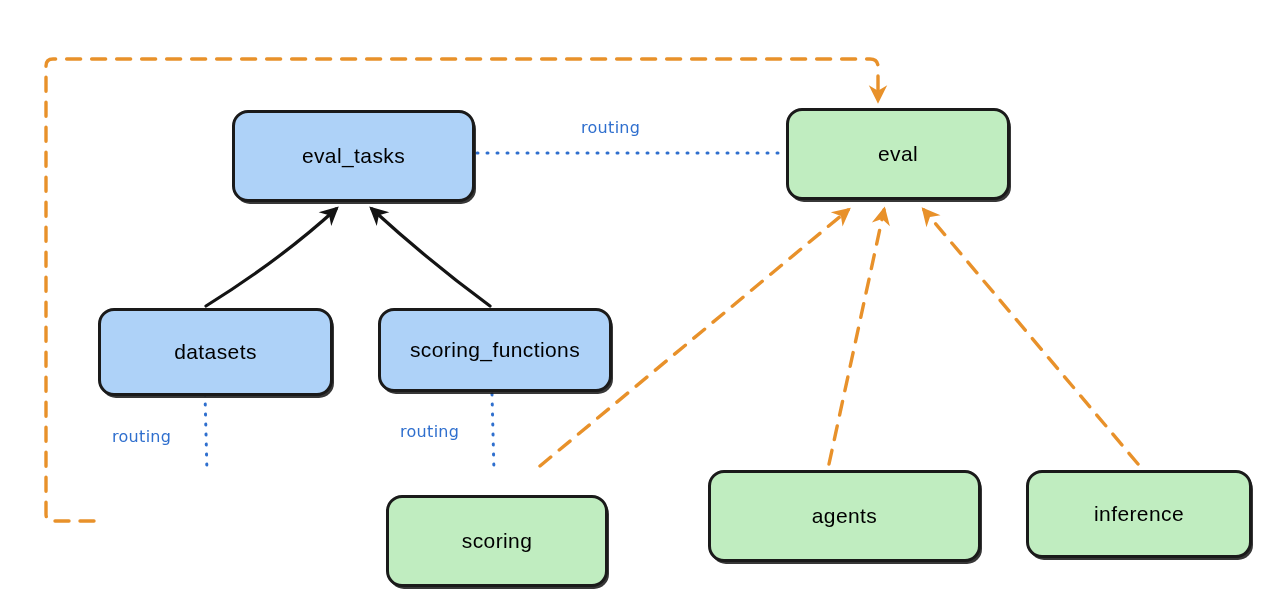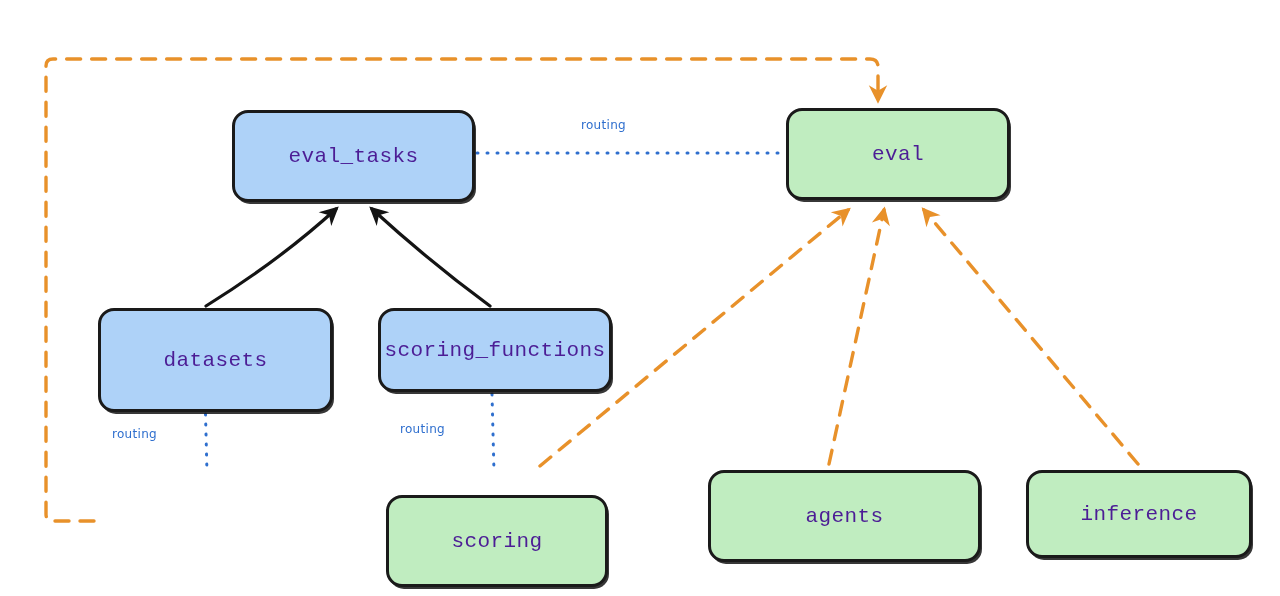--- a/index.html
+++ b/index.html
@@ -31,37 +31,37 @@
     position: absolute;
     box-sizing: border-box;
     display: flex;
     align-items: center;
     justify-content: center;
     border: 3px solid #1a1a1a;
     border-radius: 16px;
     box-shadow: 2px 3px 0 -1px rgba(20,20,20,0.85);
   }
   .node .label {
-    font-family: Liberation Mono, monospace;
+    font-family: Liberation Sans, sans-serif;
     font-size: 21px;
     letter-spacing: 0.4px;
-    color: #4c1d95;
+    color: #000000;
     white-space: nowrap;
     pointer-events: none;
   }
   .node.api {
     background: #aed2f8;
   }
   .node.provider {
     background: #c0edc0;
   }
   .edge-label {
     position: absolute;
     font-family: "DejaVu Sans", sans-serif;
-    font-size: 12px;
+    font-size: 16px;
     color: #2f6fce;
     white-space: nowrap;
     letter-spacing: 0.3px;
   }
 </style>
 </head>
 <body>
 
 <div id="canvas">
 
@@ -95,21 +95,21 @@
   </svg>
 
   <div class="node api" style="left:232px; top:110px; width:243px; height:92px;">
     <span class="label">eval_tasks</span>
   </div>
 
   <div class="node provider" style="left:786px; top:108px; width:224px; height:92px;">
     <span class="label">eval</span>
   </div>
 
-  <div class="node api" style="left:98px; top:308px; width:235px; height:104px;">
+  <div class="node api" style="left:98px; top:308px; width:235px; height:88px;">
     <span class="label">datasets</span>
   </div>
 
   <div class="node api" style="left:378px; top:308px; width:234px; height:84px;">
     <span class="label">scoring_functions</span>
   </div>
 
 
   <div class="node provider" style="left:386px; top:473px; width:222px; height:92px;margin-top:22px;">
     <span class="label">scoring</span>

